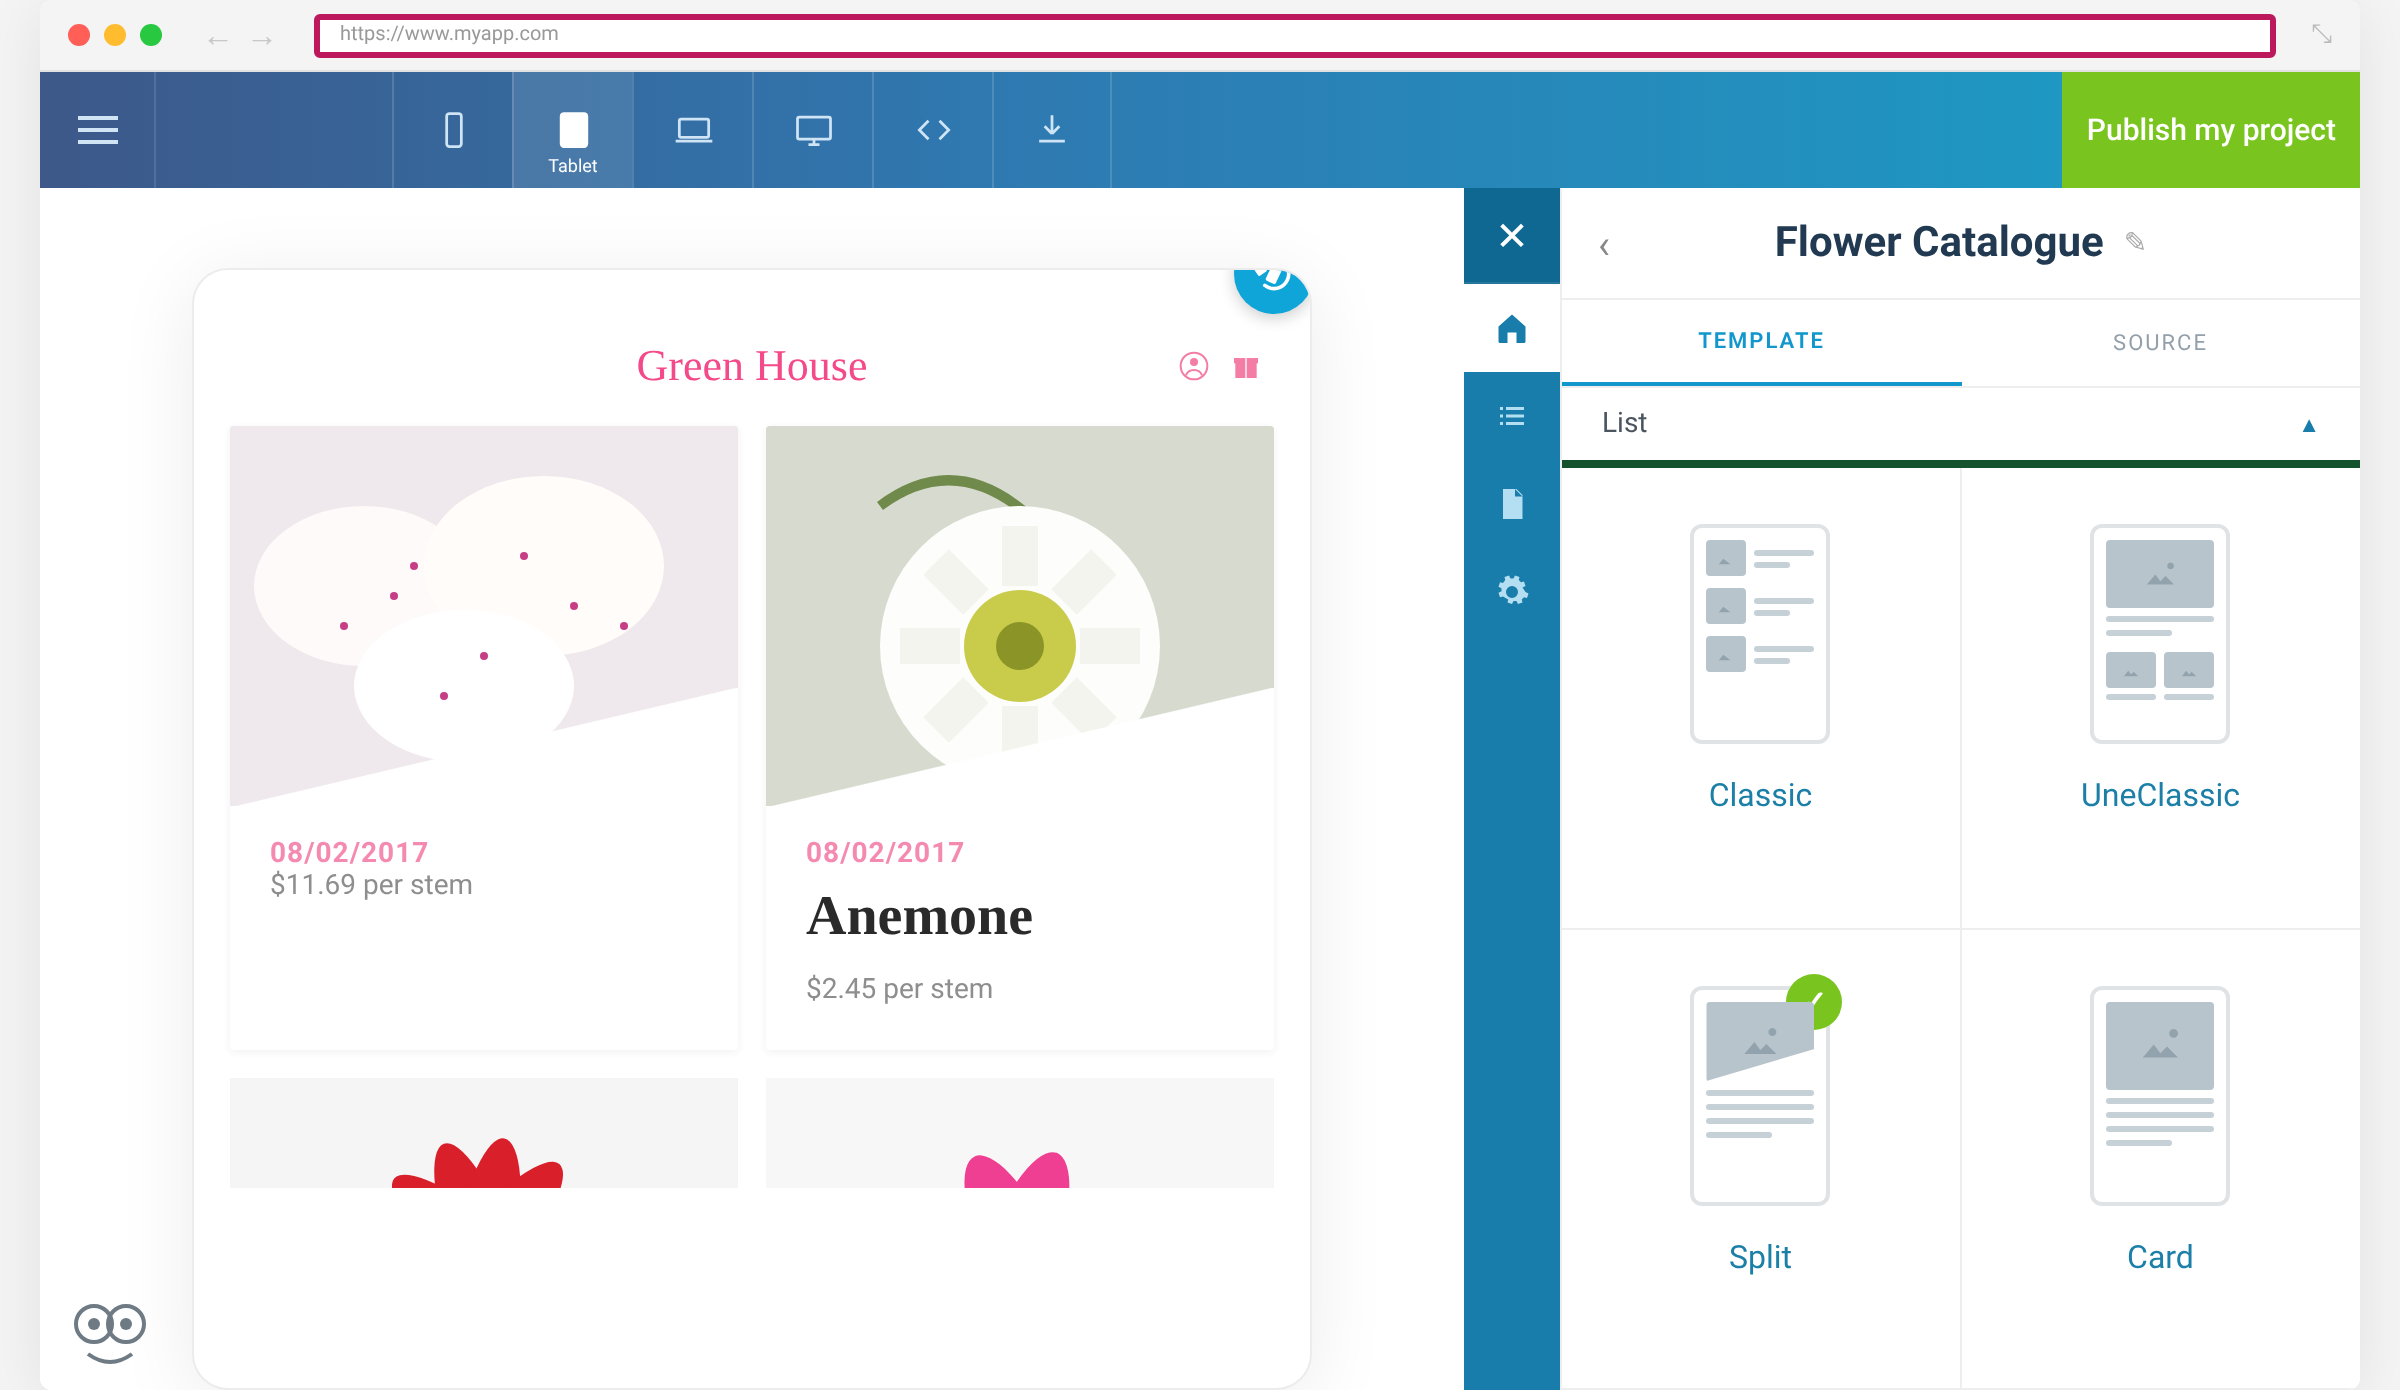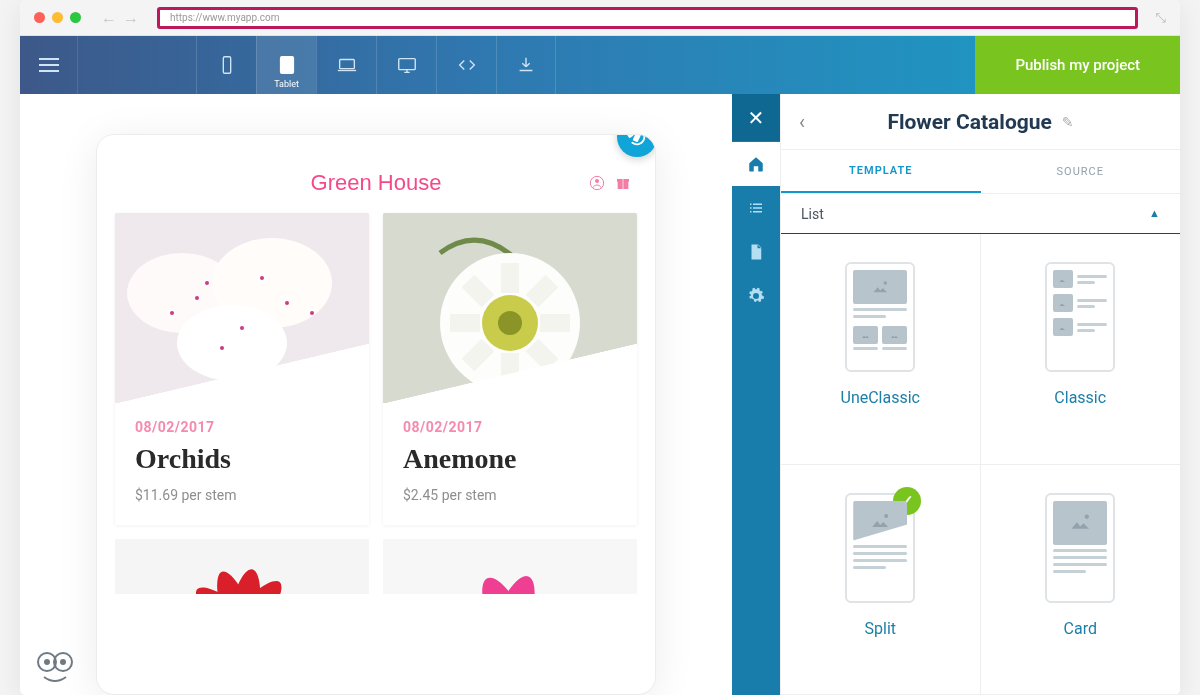--- a/index.html
+++ b/index.html
@@ -17,29 +17,29 @@
   .hamburger{width:58px;display:flex;align-items:center;justify-content:center;border-right:1px solid rgba(255,255,255,.12)}
   .hamburger svg{width:20px;height:14px}
   .devices{display:flex;margin-left:118px}
   .dev{width:60px;display:flex;flex-direction:column;align-items:center;justify-content:center;gap:2px;border-left:1px solid rgba(255,255,255,.15);position:relative;cursor:pointer}
   .dev:last-child{border-right:1px solid rgba(255,255,255,.15)}
   .dev.active{background:rgba(255,255,255,.1)}
   .dev svg{width:22px;height:22px;stroke:#cfe4f5;fill:none;stroke-width:1.5}
   .dev.active svg{stroke:#fff;fill:#fff}
   .dev-label{font-size:9px;color:#fff;position:absolute;bottom:5px}
   .spacer{flex:1}
-  .publish{background:#7ac41f;color:#fff;padding:0 40px;display:flex;align-items:center;font-size:15px;font-weight:500;cursor:pointer}
+  .publish{background:#7ac41f;color:#fff;padding:0 12px;display:flex;align-items:center;font-size:15px;font-weight:500;cursor:pointer}
   
   .app-body{flex:1;display:flex;overflow:hidden}
   .canvas-area{flex:1;background:#fff;position:relative;display:flex;justify-content:center;padding-top:40px}
   .tablet-frame{width:560px;background:#fff;border-radius:18px;border:1px solid #ececec;box-shadow:0 6px 40px rgba(0,0,0,.08);padding:30px 18px 0;position:relative;overflow:hidden}
   .rotate-btn{position:absolute;top:-18px;right:-2px;width:40px;height:40px;border-radius:50%;background:#0fa5d8;display:flex;align-items:center;justify-content:center;box-shadow:0 2px 8px rgba(0,0,0,.2)}
   .rotate-btn svg{width:22px;height:22px;fill:#fff}
   .site-head{display:flex;align-items:center;justify-content:center;position:relative;height:36px}
-  .brand{font-family:Liberation Sans, sans-serif;color:#f44a8a;font-size:22px}
+  .brand{font-family:Liberation Serif, serif;color:#f44a8a;font-size:22px}
   .site-icons{position:absolute;right:6px;display:flex;gap:10px;color:#f37da4}
   .site-icons svg{width:16px;height:16px;fill:#f37da4}
   .grid{display:grid;grid-template-columns:1fr 1fr;gap:14px;margin-top:12px}
   .card{background:#fff;box-shadow:0 1px 4px rgba(0,0,0,.06);border-radius:2px;overflow:hidden}
   .card-img{height:190px;background:#e9e9e9;position:relative;overflow:hidden}
   .card-img svg{width:100%;height:100%}
   .diag{position:absolute;bottom:-1px;left:0;width:100%;height:60px;background:linear-gradient(to top left,#fff 50%,transparent 50.5%)}
   .card-body{padding:16px 20px 22px}
   .date{color:#f58ab0;font-size:14px;font-weight:700;letter-spacing:.5px}
   .title{font-family:Georgia,serif;font-size:28px;font-weight:700;color:#2a2a2a;margin:8px 0 12px}
@@ -54,21 +54,21 @@
   .vitem svg{width:18px;height:18px;fill:currentColor}
   
   .panel{width:400px;background:#fff;display:flex;flex-direction:column;border-left:1px solid #eee}
   .panel-head{display:flex;align-items:center;justify-content:center;gap:10px;height:56px;border-bottom:1px solid #eee;position:relative}
   .panel-head .back{position:absolute;left:18px;color:#888;font-size:20px;cursor:pointer}
   .panel-title{font-size:21px;font-weight:700;color:#213a52}
   .edit-ic{color:#aaa;font-size:14px}
   .tabs{display:flex;height:44px;border-bottom:1px solid #eee}
   .tab{flex:1;display:flex;align-items:center;justify-content:center;font-size:11px;letter-spacing:1px;color:#93a0ab;cursor:pointer}
   .tab.active{color:#1197cc;border-bottom:2px solid #1197cc;font-weight:600}
-  .section-head{height:40px;display:flex;align-items:center;justify-content:space-between;padding:0 20px;color:#4a5560;font-size:14px;border-bottom:1px solid #14532d}
+  .section-head{height:40px;display:flex;align-items:center;justify-content:space-between;padding:0 20px;color:#4a5560;font-size:14px;border-bottom:4px solid #14532d}
   .section-head .caret{color:#187daa;font-size:11px}
   .tmpl-grid{display:grid;grid-template-columns:1fr 1fr;flex:1;overflow:hidden}
   .tmpl{display:flex;flex-direction:column;align-items:center;justify-content:flex-start;padding:28px 10px 16px;border-right:1px solid #eee;border-bottom:1px solid #eee;cursor:pointer;position:relative}
   .tmpl:nth-child(2n){border-right:none}
   .tmpl-prev{width:70px;height:110px;background:#fff;border:2px solid #dfe3e6;border-radius:6px;padding:6px;display:flex;flex-direction:column;gap:4px;position:relative}
   .ph-img{background:#b8c4cc;border-radius:2px;display:flex;align-items:center;justify-content:center}
   .ph-img svg{width:60%;height:60%;fill:#93a3ad}
   .ph-line{height:3px;background:#c6d0d7;border-radius:2px}
   .ph-line.s{width:60%}
   .tmpl-label{margin-top:16px;color:#1b7fa8;font-size:16px}
@@ -191,21 +191,20 @@
                   <circle cx="175" cy="90" r="2" fill="#c63e86"></circle>
                 <circle cx="130" cy="115" r="2" fill="#c63e86"></circle>
                   <circle cx="110" cy="135" r="2" fill="#c63e86"></circle>
                 <circle cx="60" cy="100" r="2" fill="#c63e86"></circle>
                   <circle cx="200" cy="100" r="2" fill="#c63e86"></circle>
               </svg>
               <div class="diag"></div>
             </div>
             <div class="card-body">
               <div class="date">08/02/2017</div>
-              <div class="title">Orchids</div>
               <div class="price">$11.69 per stem</div>
             </div>
           </div>
 
           <div class="card">
             <div class="card-img">
               <svg viewBox="0 0 260 190" preserveAspectRatio="xMidYMid slice">
                 <rect width="260" height="190" fill="#d7dbcf"></rect>
                 <path d="M60 40 q40 -30 80 10" stroke="#6f8a4a" stroke-width="5" fill="none"></path>
                 <g transform="translate(130 110)">
@@ -299,20 +298,59 @@
         <div class="tab active">TEMPLATE</div>
         <div class="tab">SOURCE</div>
       </div>
       <div class="section-head">
         <span>List</span>
         <span class="caret">▲</span>
       </div>
       <div class="tmpl-grid">
 
         <div class="tmpl">
+          <div class="tmpl-prev" style="gap:6px">
+            <div style="display:flex;gap:4px">
+                <div class="ph-img" style="width:20px;height:18px">
+                  <svg viewBox="0 0 24 24">
+                    <path d="M4 18l5-6 8 6H4z"></path>
+                  </svg>
+                </div>
+                <div style="flex:1;display:flex;flex-direction:column;gap:3px;justify-content:center">
+                  <div class="ph-line"></div>
+                  <div class="ph-line s"></div>
+                </div>
+              </div>
+            <div style="display:flex;gap:4px">
+                <div class="ph-img" style="width:20px;height:18px">
+                  <svg viewBox="0 0 24 24">
+                    <path d="M4 18l5-6 8 6H4z"></path>
+                  </svg>
+                </div>
+                <div style="flex:1;display:flex;flex-direction:column;gap:3px;justify-content:center">
+                  <div class="ph-line"></div>
+                  <div class="ph-line s"></div>
+                </div>
+              </div>
+            <div style="display:flex;gap:4px">
+                <div class="ph-img" style="width:20px;height:18px">
+                  <svg viewBox="0 0 24 24">
+                    <path d="M4 18l5-6 8 6H4z"></path>
+                  </svg>
+                </div>
+                <div style="flex:1;display:flex;flex-direction:column;gap:3px;justify-content:center">
+                  <div class="ph-line"></div>
+                  <div class="ph-line s"></div>
+                </div>
+              </div>
+          </div>
+          <div class="tmpl-label">Classic</div>
+        </div>
+
+        <div class="tmpl">
           <div class="tmpl-prev">
             <div class="ph-img" style="height:34px">
                 <svg viewBox="0 0 24 24">
                   <path d="M4 18l5-6 3 4 3-3 5 5H4zM16 7a2 2 0 1 1 0 .01"></path>
                 </svg>
               </div>
             <div class="ph-line"></div>
               <div class="ph-line s"></div>
             <div style="display:flex;gap:4px;margin-top:4px">
               <div style="flex:1;display:flex;flex-direction:column;gap:3px">
@@ -330,59 +368,20 @@
                     </svg>
                   </div>
                 <div class="ph-line"></div>
               </div>
             </div>
           </div>
           <div class="tmpl-label">UneClassic</div>
         </div>
 
         <div class="tmpl">
-          <div class="tmpl-prev" style="gap:6px">
-            <div style="display:flex;gap:4px">
-                <div class="ph-img" style="width:20px;height:18px">
-                  <svg viewBox="0 0 24 24">
-                    <path d="M4 18l5-6 8 6H4z"></path>
-                  </svg>
-                </div>
-                <div style="flex:1;display:flex;flex-direction:column;gap:3px;justify-content:center">
-                  <div class="ph-line"></div>
-                  <div class="ph-line s"></div>
-                </div>
-              </div>
-            <div style="display:flex;gap:4px">
-                <div class="ph-img" style="width:20px;height:18px">
-                  <svg viewBox="0 0 24 24">
-                    <path d="M4 18l5-6 8 6H4z"></path>
-                  </svg>
-                </div>
-                <div style="flex:1;display:flex;flex-direction:column;gap:3px;justify-content:center">
-                  <div class="ph-line"></div>
-                  <div class="ph-line s"></div>
-                </div>
-              </div>
-            <div style="display:flex;gap:4px">
-                <div class="ph-img" style="width:20px;height:18px">
-                  <svg viewBox="0 0 24 24">
-                    <path d="M4 18l5-6 8 6H4z"></path>
-                  </svg>
-                </div>
-                <div style="flex:1;display:flex;flex-direction:column;gap:3px;justify-content:center">
-                  <div class="ph-line"></div>
-                  <div class="ph-line s"></div>
-                </div>
-              </div>
-          </div>
-          <div class="tmpl-label">Classic</div>
-        </div>
-
-        <div class="tmpl">
           <div class="tmpl-prev">
             <div class="check">✓</div>
             <div class="ph-img" style="height:40px;clip-path:polygon(0 0,100% 0,100% 60%,0 100%)">
                 <svg viewBox="0 0 24 24">
                   <path d="M4 18l5-6 3 4 3-3 5 5H4zM16 7a2 2 0 1 1 0 .01"></path>
                 </svg>
               </div>
             <div class="ph-line"></div>
               <div class="ph-line"></div>
               <div class="ph-line"></div>

